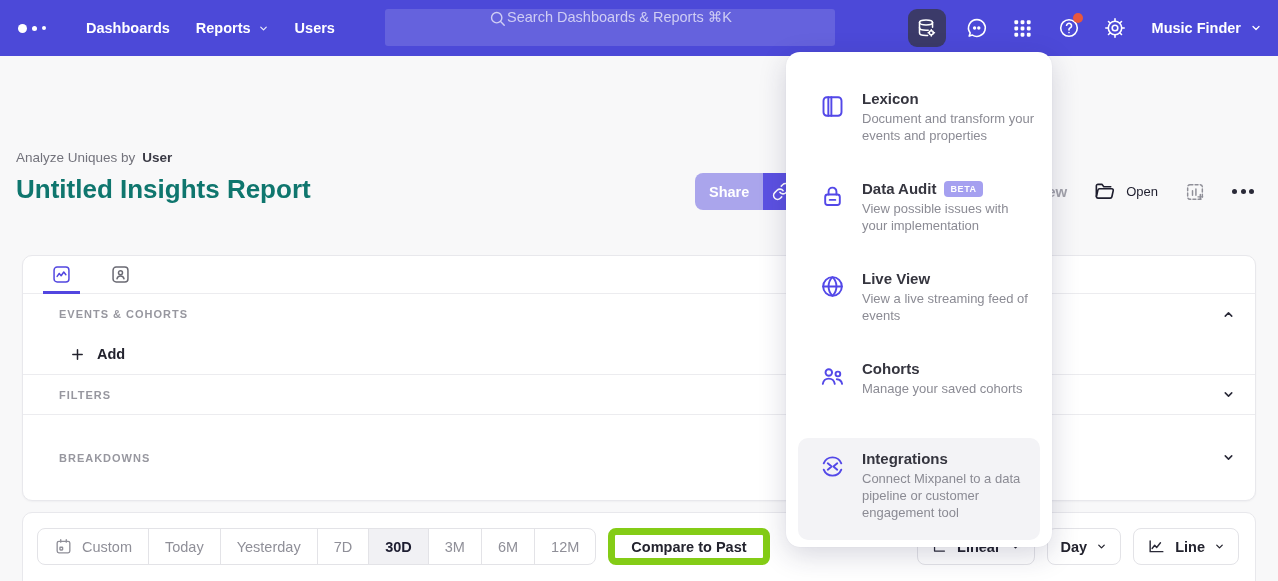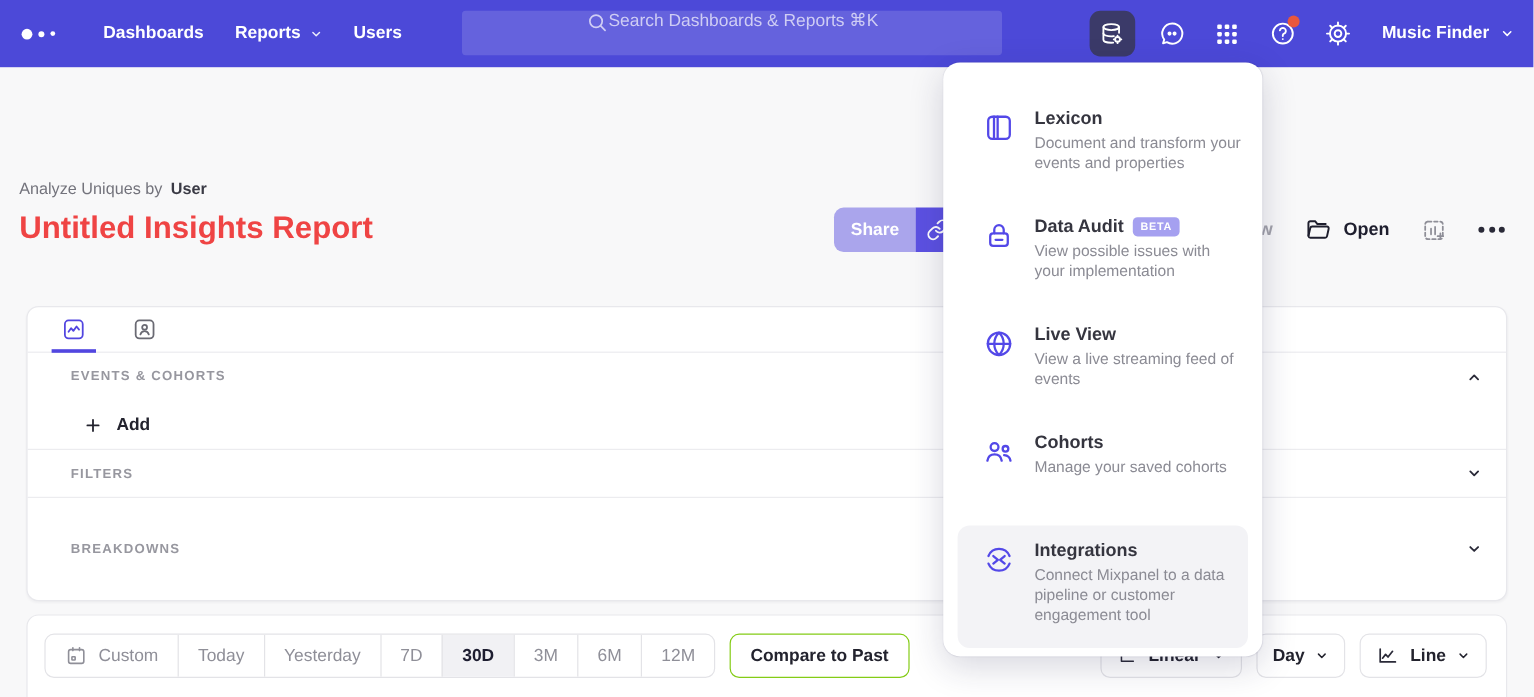--- a/index.html
+++ b/index.html
@@ -26,27 +26,27 @@
   
   .tabbar { position:absolute; top:56px; left:0; right:0; height:52px; background:#fff; border-bottom:1px solid #e9e9ec; z-index:5; }
   .tabbar-tabs { position:absolute; left:325px; top:0; height:100%; display:flex; }
   .tab { padding:0 20px; display:flex; align-items:center; font-size:14.5px; color:#8f8f98; position:relative; }
   .tab.active { color:#1d1d30; font-weight:700; }
   .tab.active::after { content:""; position:absolute; left:0; right:0; bottom:-1px; height:4px; background:#5246e0; }
 
   
   .analyze-row { position:absolute; left:16px; top:150px; font-size:13.5px; color:#73737c; z-index:2; }
   .analyze-row .entity { color:#3a3a45; font-weight:700; margin-left:7px;margin-top:26px; }
-  .report-title { position:absolute; left:16px; top:174px; font-size:26px; font-weight:700; color:#ef4444; z-index:2; }
+  .report-title { position:absolute; left:16px; top:174px; font-size:26px; font-weight:700; color:#0f766e; z-index:2; }
   .share-group { position:absolute; left:695px; top:173px; display:flex; height:37px; z-index:2; }
   .share-btn { background:#aaa5ec; color:#fff; font-weight:700; font-size:14.5px; padding:0 14px; border-radius:8px 0 0 8px; display:flex; align-items:center; }
   .link-btn { width:37px; background:#5c51e2; border-radius:0 8px 8px 0; display:flex; align-items:center; justify-content:center; color:#fff; }
   .header-actions { position:absolute; right:24px; top:173px; height:37px; display:flex; align-items:center; gap:26px; z-index:2; }
   .new-label { color:#a2a2aa; font-weight:600; font-size:15px; }
-  .open-btn { display:flex; align-items:center; gap:10px; color:#1e1e2e; font-weight:700; font-size:15px; }
+  .open-btn { display:flex; align-items:center; gap:10px; color:#1e1e2e; font-weight:400; font-size:13px; }
   .board-add { color:#8f8f98; display:flex; align-items:center; }
   .more-dots { display:flex; gap:3.5px; align-items:center; }
   .more-dots i { width:5px; height:5px; border-radius:50%; background:#2a2a38; display:block; }
 
   
   .query-card { position:absolute; left:22px; right:22px; top:255px; height:246px; background:#fff; border:1px solid #e8e8ec; border-radius:10px; box-shadow:0 1px 2px rgba(20,20,40,0.04); z-index:2; display:flex; flex-direction:column; }
   .icon-tabs { height:38px; border-bottom:1px solid #ececef; display:flex; align-items:flex-end; padding-left:20px; gap:22px; flex:none; }
   .icon-tab { height:100%; display:flex; align-items:center; position:relative; padding:0 8px; color:#6a6a73; }
   .icon-tab.active { color:#5246e0; }
   .icon-tab.active::after { content:""; position:absolute; left:0; right:0; bottom:-1px; height:3px; background:#5246e0; }
@@ -59,21 +59,21 @@
   .add-label { font-size:14.5px; font-weight:700; color:#23232e; }
   .plus-ic { color:#23232e; display:flex; }
 
   
   .toolbar-card { position:absolute; left:22px; right:22px; top:512px; height:92px; background:#fff; border:1px solid #e8e8ec; border-radius:10px; z-index:2; }
   .toolbar-row { position:absolute; left:14px; right:16px; top:15px; display:flex; align-items:center; }
   .range-group { display:flex; height:37px; border:1px solid #e3e3e7; border-radius:8px; overflow:hidden; background:#fff; }
   .range-seg { display:flex; align-items:center; padding:0 16px; font-size:14.5px; color:#8f8f98; border-left:1px solid #e3e3e7; gap:9px; }
   .range-seg:first-child { border-left:none; }
   .range-seg.active { background:#f1f1f4; color:#1d1d30; font-weight:700; }
-  .compare-btn { height:37px; border:1px solid #84cc16; border-radius:8px; padding:0 16px; font-weight:700; font-size:14.5px; color:#23232e; display:flex; align-items:center; margin-left:12px; background:#fff; }
+  .compare-btn { height:37px; border:7px solid #84cc16; border-radius:8px; padding:0 16px; font-weight:700; font-size:14.5px; color:#23232e; display:flex; align-items:center; margin-left:12px; background:#fff; }
   .tb-right { margin-left:auto; display:flex; gap:12px; }
   .tb-btn { height:37px; border:1px solid #e3e3e7; border-radius:8px; background:#fff; display:flex; align-items:center; gap:9px; padding:0 13px; font-size:14.5px; font-weight:700; color:#23232e; }
   .tb-btn .chev { color:#23232e; }
   .tb-btn .tb-ic { color:#2a2a38; display:flex; }
 
   
   .apps-panel { position:absolute; left:786px; top:52px; width:266px; height:495px; background:#fff; border-radius:14px; box-shadow:0 8px 28px rgba(35,35,80,0.18), 0 0 1px rgba(35,35,80,0.12); z-index:60; padding-top:26px; display:flex; flex-direction:column; row-gap:6px; }
   .app-item { display:flex; gap:16px; padding:12px 16px 12px 32px; min-height:84px; align-items:flex-start; }
   .app-item.highlight { background:#f3f3f6; border-radius:10px; margin:0 12px; padding-left:20px; padding-right:12px; min-height:102px;justify-content:space-between; }
   .app-icon { width:28px; height:28px; color:#5348e8; flex:none; margin-top:2px; display:flex; align-items:center; justify-content:center; }

